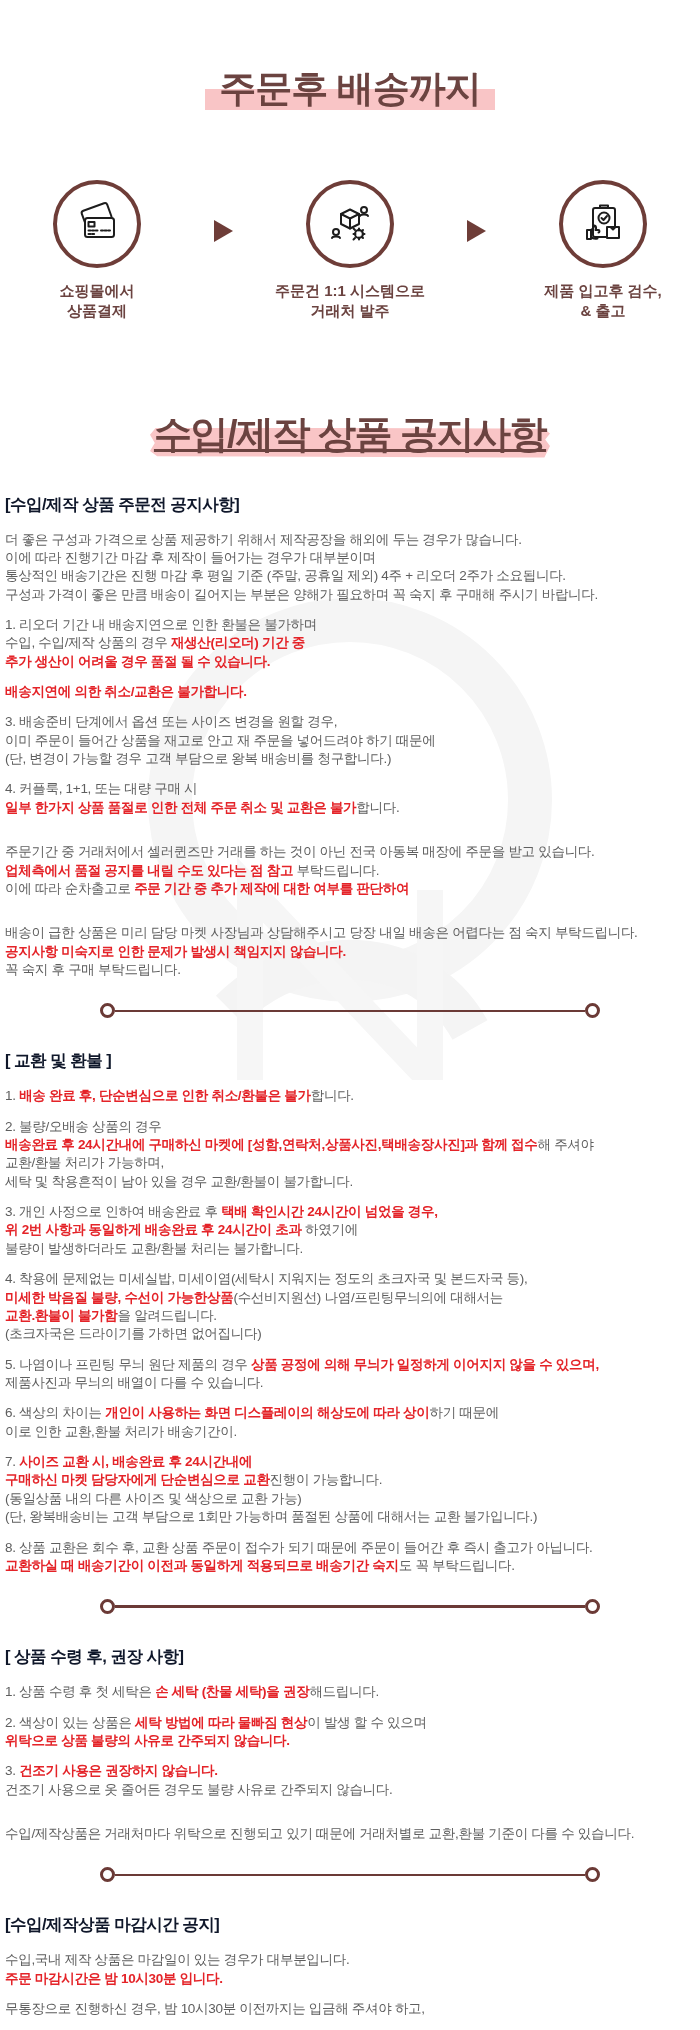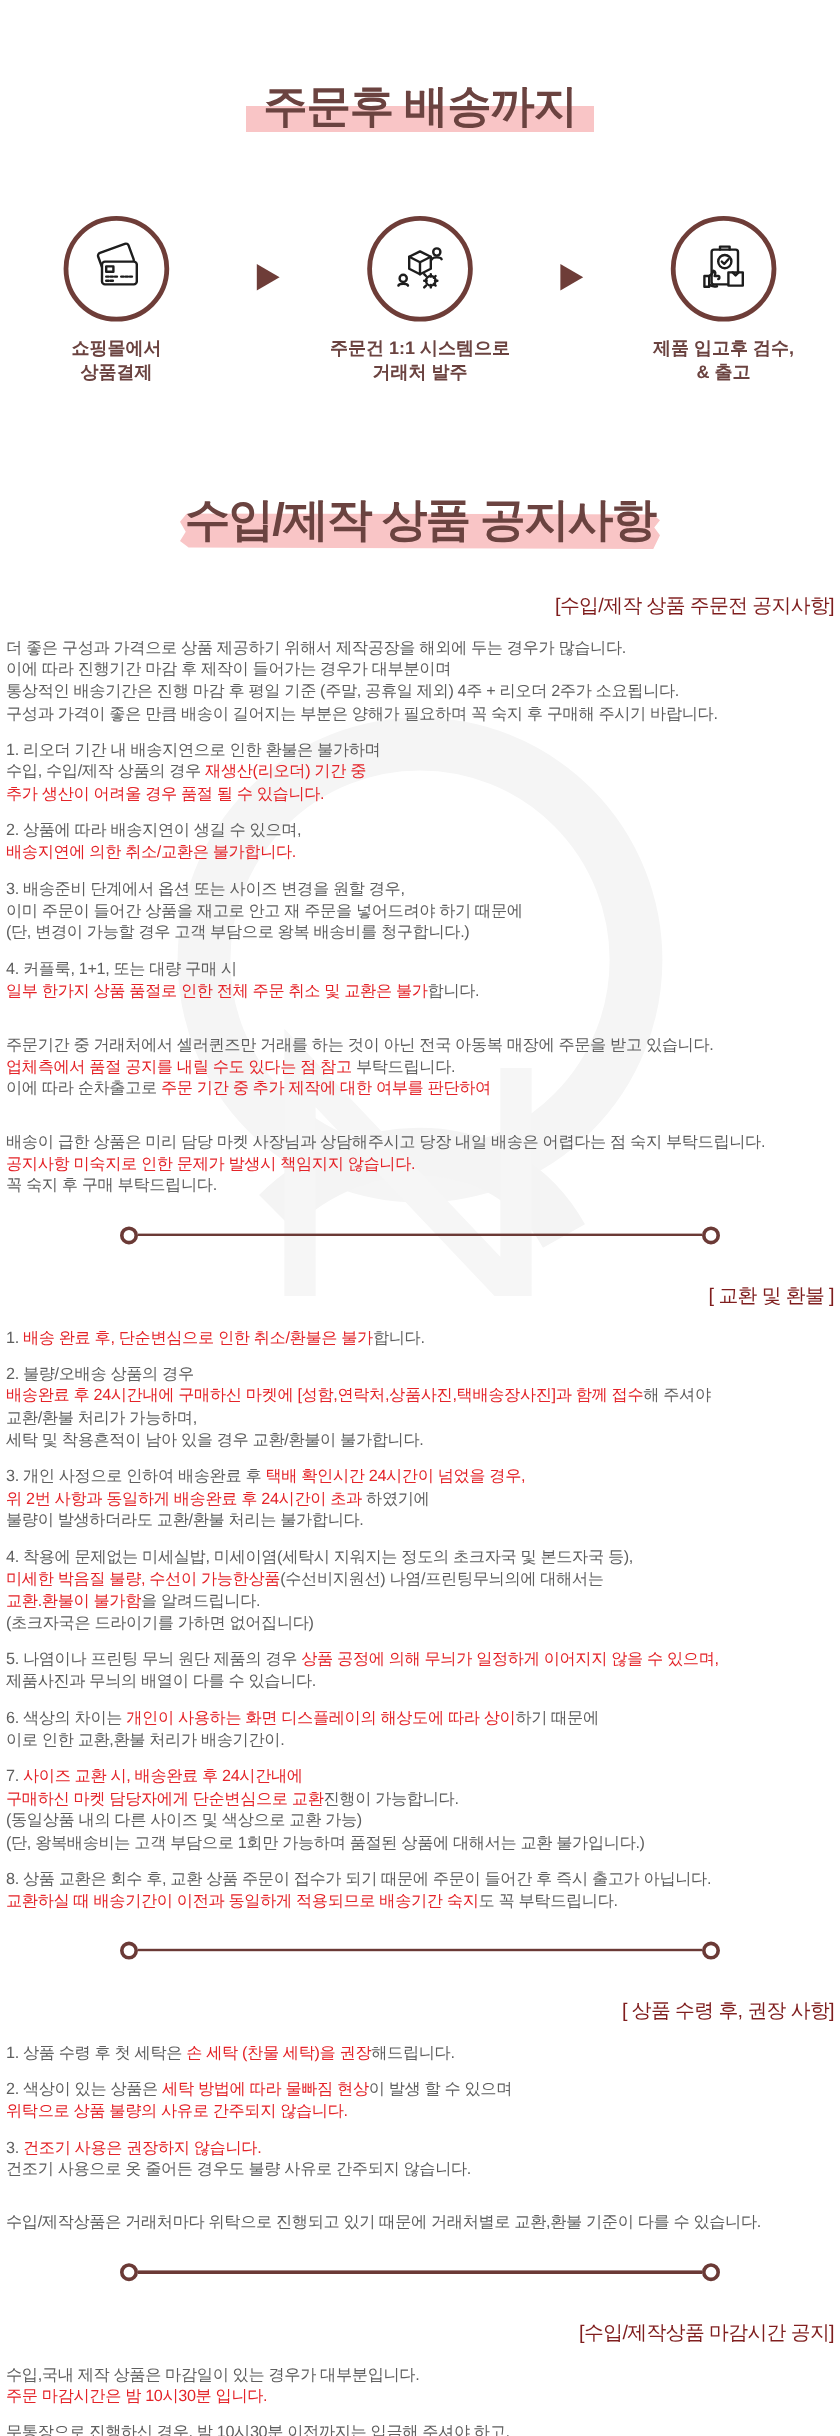--- a/index.html
+++ b/index.html
@@ -48,21 +48,21 @@
   }
   h2.notice-title .tape{
     position:absolute;
     left:50%; top:20px;
     transform:translateX(-50%);
     width:400px; height:30px;
     background:#f9c5c6;
     clip-path:polygon(1.5% 0%, 98.5% 4%, 100% 20%, 98.8% 40%, 100% 62%, 98.6% 100%, 1.8% 96%, 0% 78%, 1.2% 52%, 0% 24%);
     z-index:0;
   }
-  h2.notice-title .t2text{position:relative; z-index:1;}
+  h2.notice-title .t2text{position:relative; z-index:1;text-decoration:underline;}
 
   
   .process-row{
     display:flex;
     align-items:center;
     justify-content:center;
     gap:16px;
   }
   .step{width:190px; text-align:center;}
   .circle{
@@ -87,38 +87,38 @@
     border-left:19px solid #6e3d38;
     border-top:11px solid transparent;
     border-bottom:11px solid transparent;
     margin:0 6px 40px;
   }
 
   
   .sections{width:690px; margin:0 auto;}
   .sec-heading{
     margin:0 0 15px;
-    text-align:right;
+    text-align:left;
     font-size:16.5px;
-    font-weight:normal;
-    color:#7f1d1d;
+    font-weight:bold;
+    color:#0f172a;
     letter-spacing:-0.5px;
   }
   .block{
     margin:0 0 12px;
     text-align:left;
     font-size:13.5px;
     line-height:1.36;
     letter-spacing:-0.3px;
     color:#5e5e5e;
   }
   .block.sp{margin-top:26px;}
   .block .ln{display:block;}
   .g{color:#5e5e5e;}
-  .r{color:#e42328; font-weight:normal;}
+  .r{color:#e42328; font-weight:bold;}
 
   .divider{
     display:flex;
     align-items:center;
     width:500px;
     margin:24px auto 32px;
   }
   .divider .ring{
     width:9px; height:9px;
     border:3px solid #6b3a36;
@@ -224,21 +224,20 @@
             <span class="ln"><span class="g">이에 따라 진행기간 마감 후 제작이 들어가는 경우가 대부분이며</span></span>
             <span class="ln"><span class="g">통상적인 배송기간은 진행 마감 후 평일 기준 (주말, 공휴일 제외) 4주 + 리오더 2주가 소요됩니다.</span></span>
             <span class="ln"><span class="g">구성과 가격이 좋은 만큼 배송이 길어지는 부분은 양해가 필요하며 꼭 숙지 후 구매해 주시기 바랍니다.</span></span>
           </p>
           <p class="block">
             <span class="ln"><span class="g">1. 리오더 기간 내 배송지연으로 인한 환불은 불가하며</span></span>
             <span class="ln"><span class="g">수입, 수입/제작 상품의 경우 </span><span class="r">재생산(리오더) 기간 중</span></span>
             <span class="ln"><span class="r">추가 생산이 어려울 경우 품절 될 수 있습니다.</span></span>
           </p>
           <p class="block">
-            <span class="ln"><span class="g">2. 상품에 따라 배송지연이 생길 수 있으며,</span></span>
             <span class="ln"><span class="r">배송지연에 의한 취소/교환은 불가합니다.</span></span>
           </p>
           <p class="block">
             <span class="ln"><span class="g">3. 배송준비 단계에서 옵션 또는 사이즈 변경을 원할 경우,</span></span>
             <span class="ln"><span class="g">이미 주문이 들어간 상품을 재고로 안고 재 주문을 넣어드려야 하기 때문에</span></span>
             <span class="ln"><span class="g">(단, 변경이 가능할 경우 고객 부담으로 왕복 배송비를 청구합니다.)</span></span>
           </p>
           <p class="block">
             <span class="ln"><span class="g">4. 커플룩, 1+1, 또는 대량 구매 시</span></span>
             <span class="ln"><span class="r">일부 한가지 상품 품절로 인한 전체 주문 취소 및 교환은 불가</span><span class="g">합니다.</span></span>

